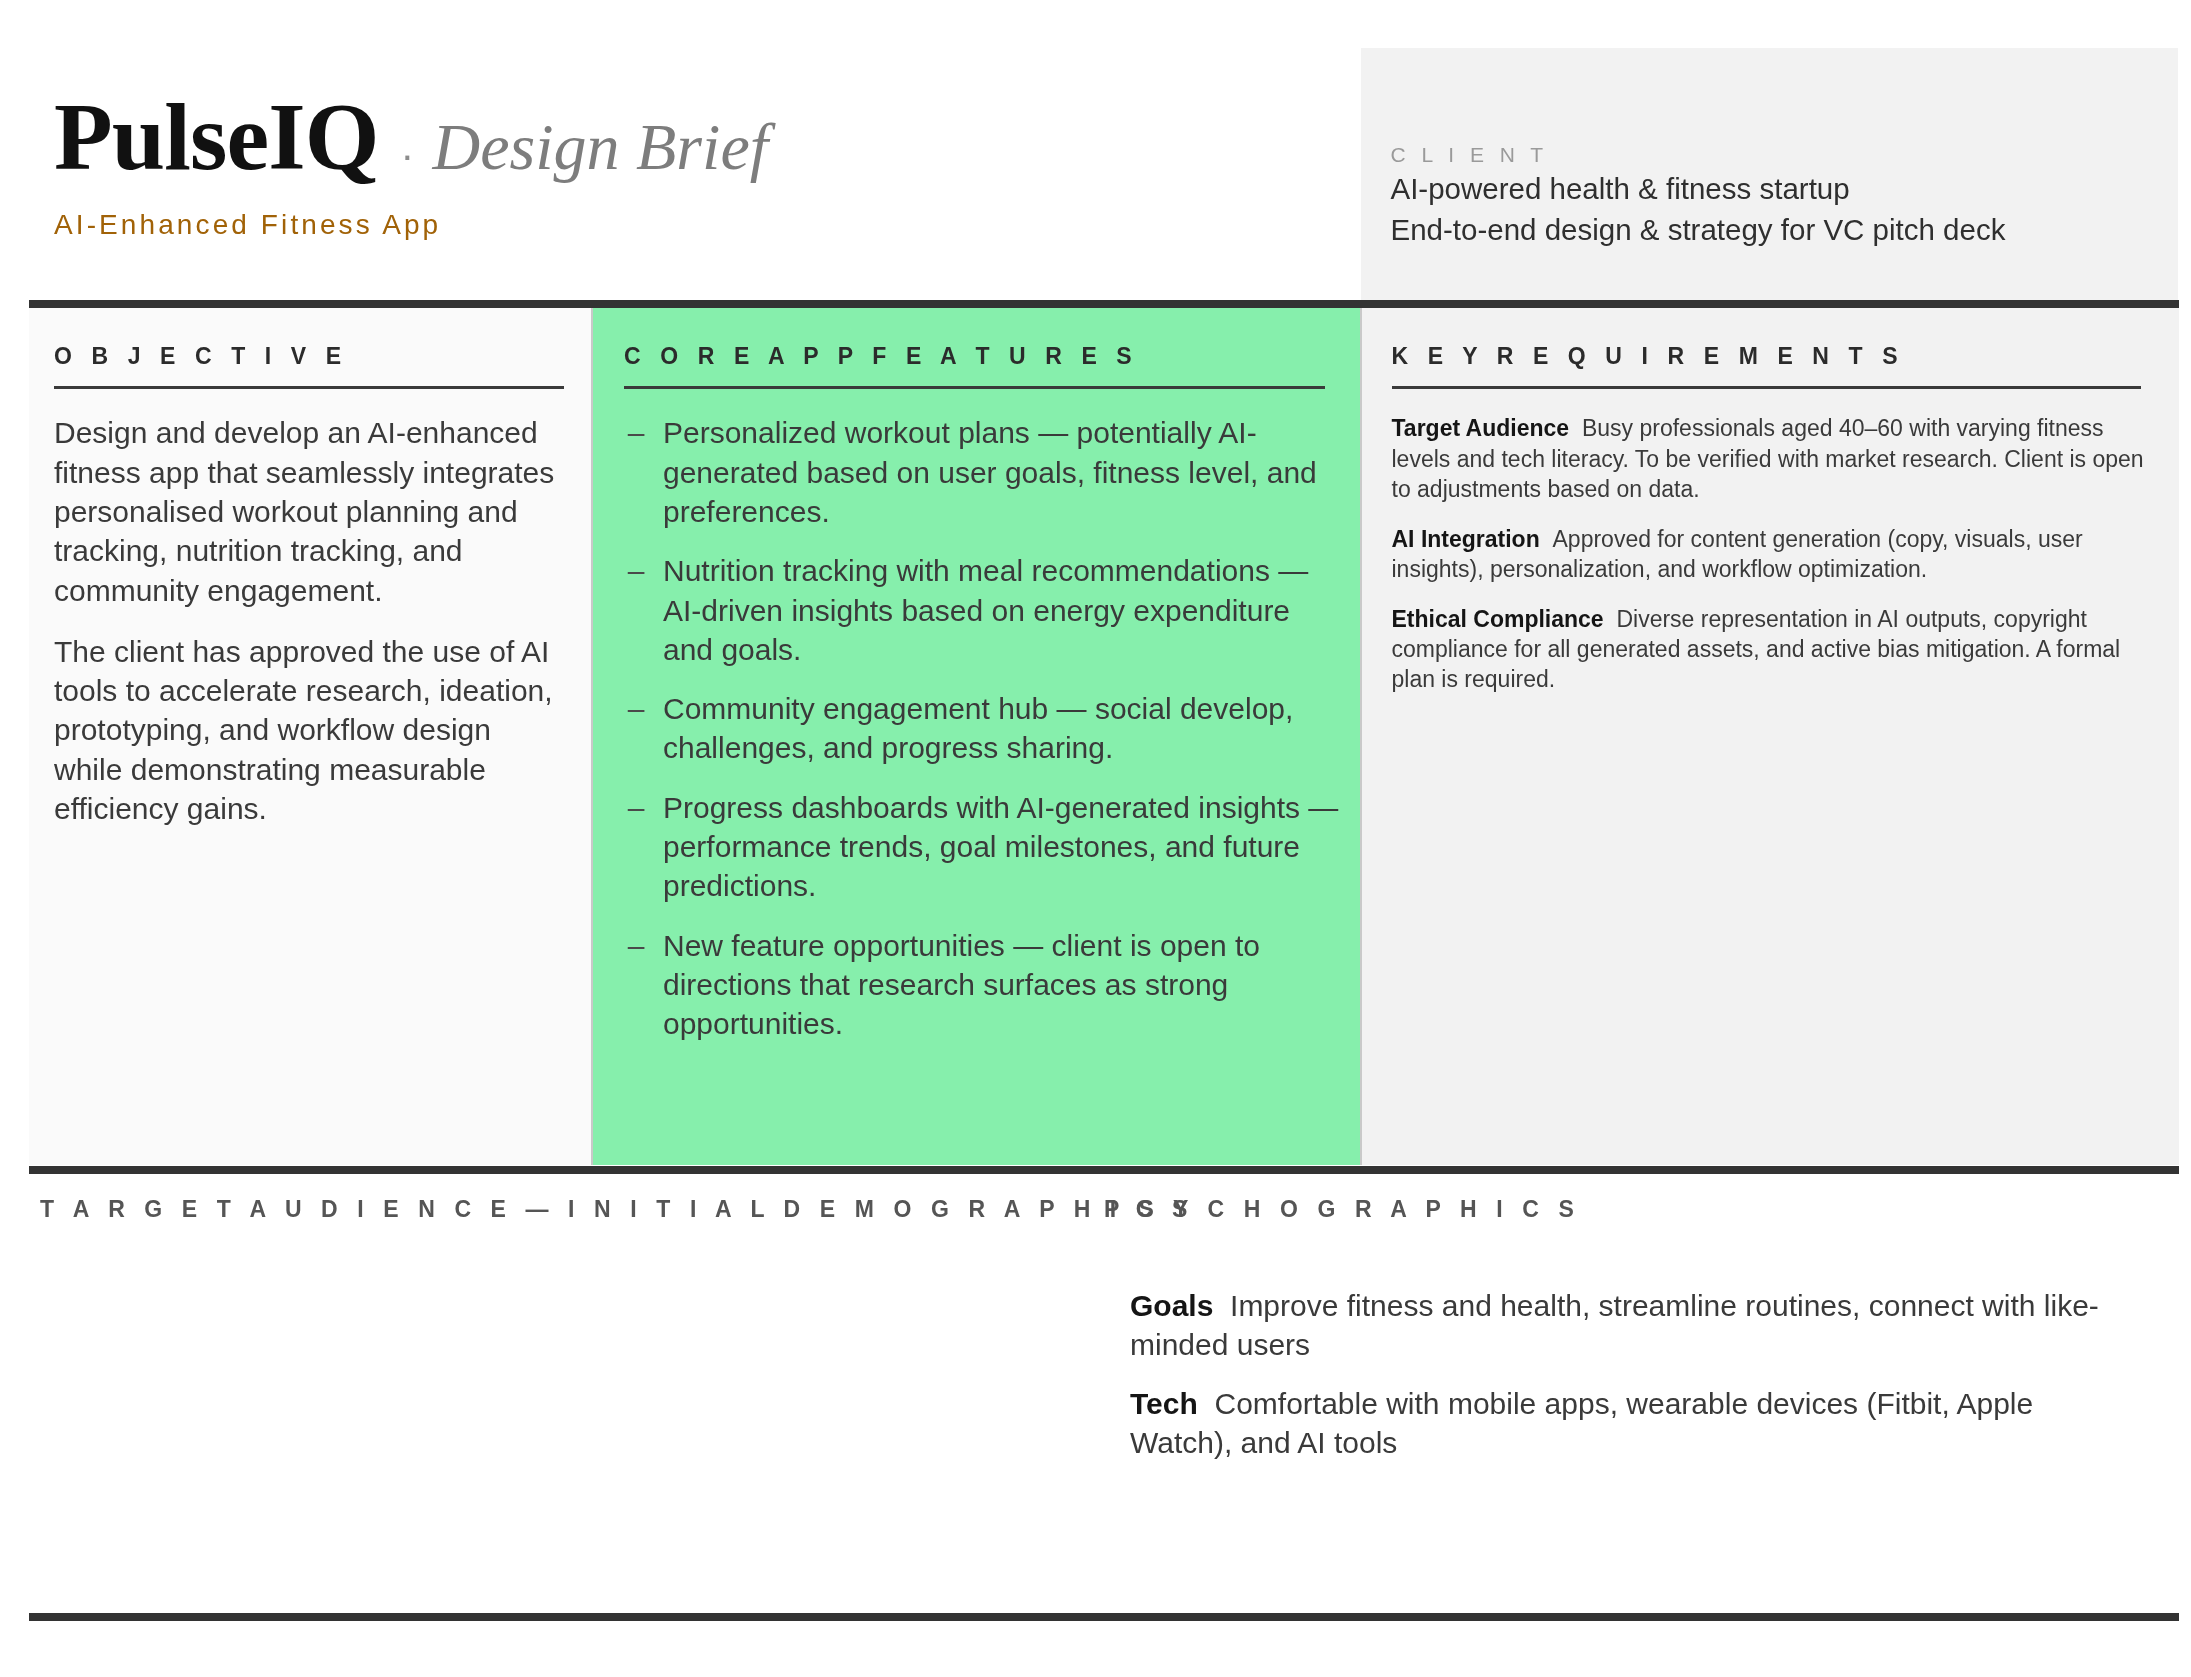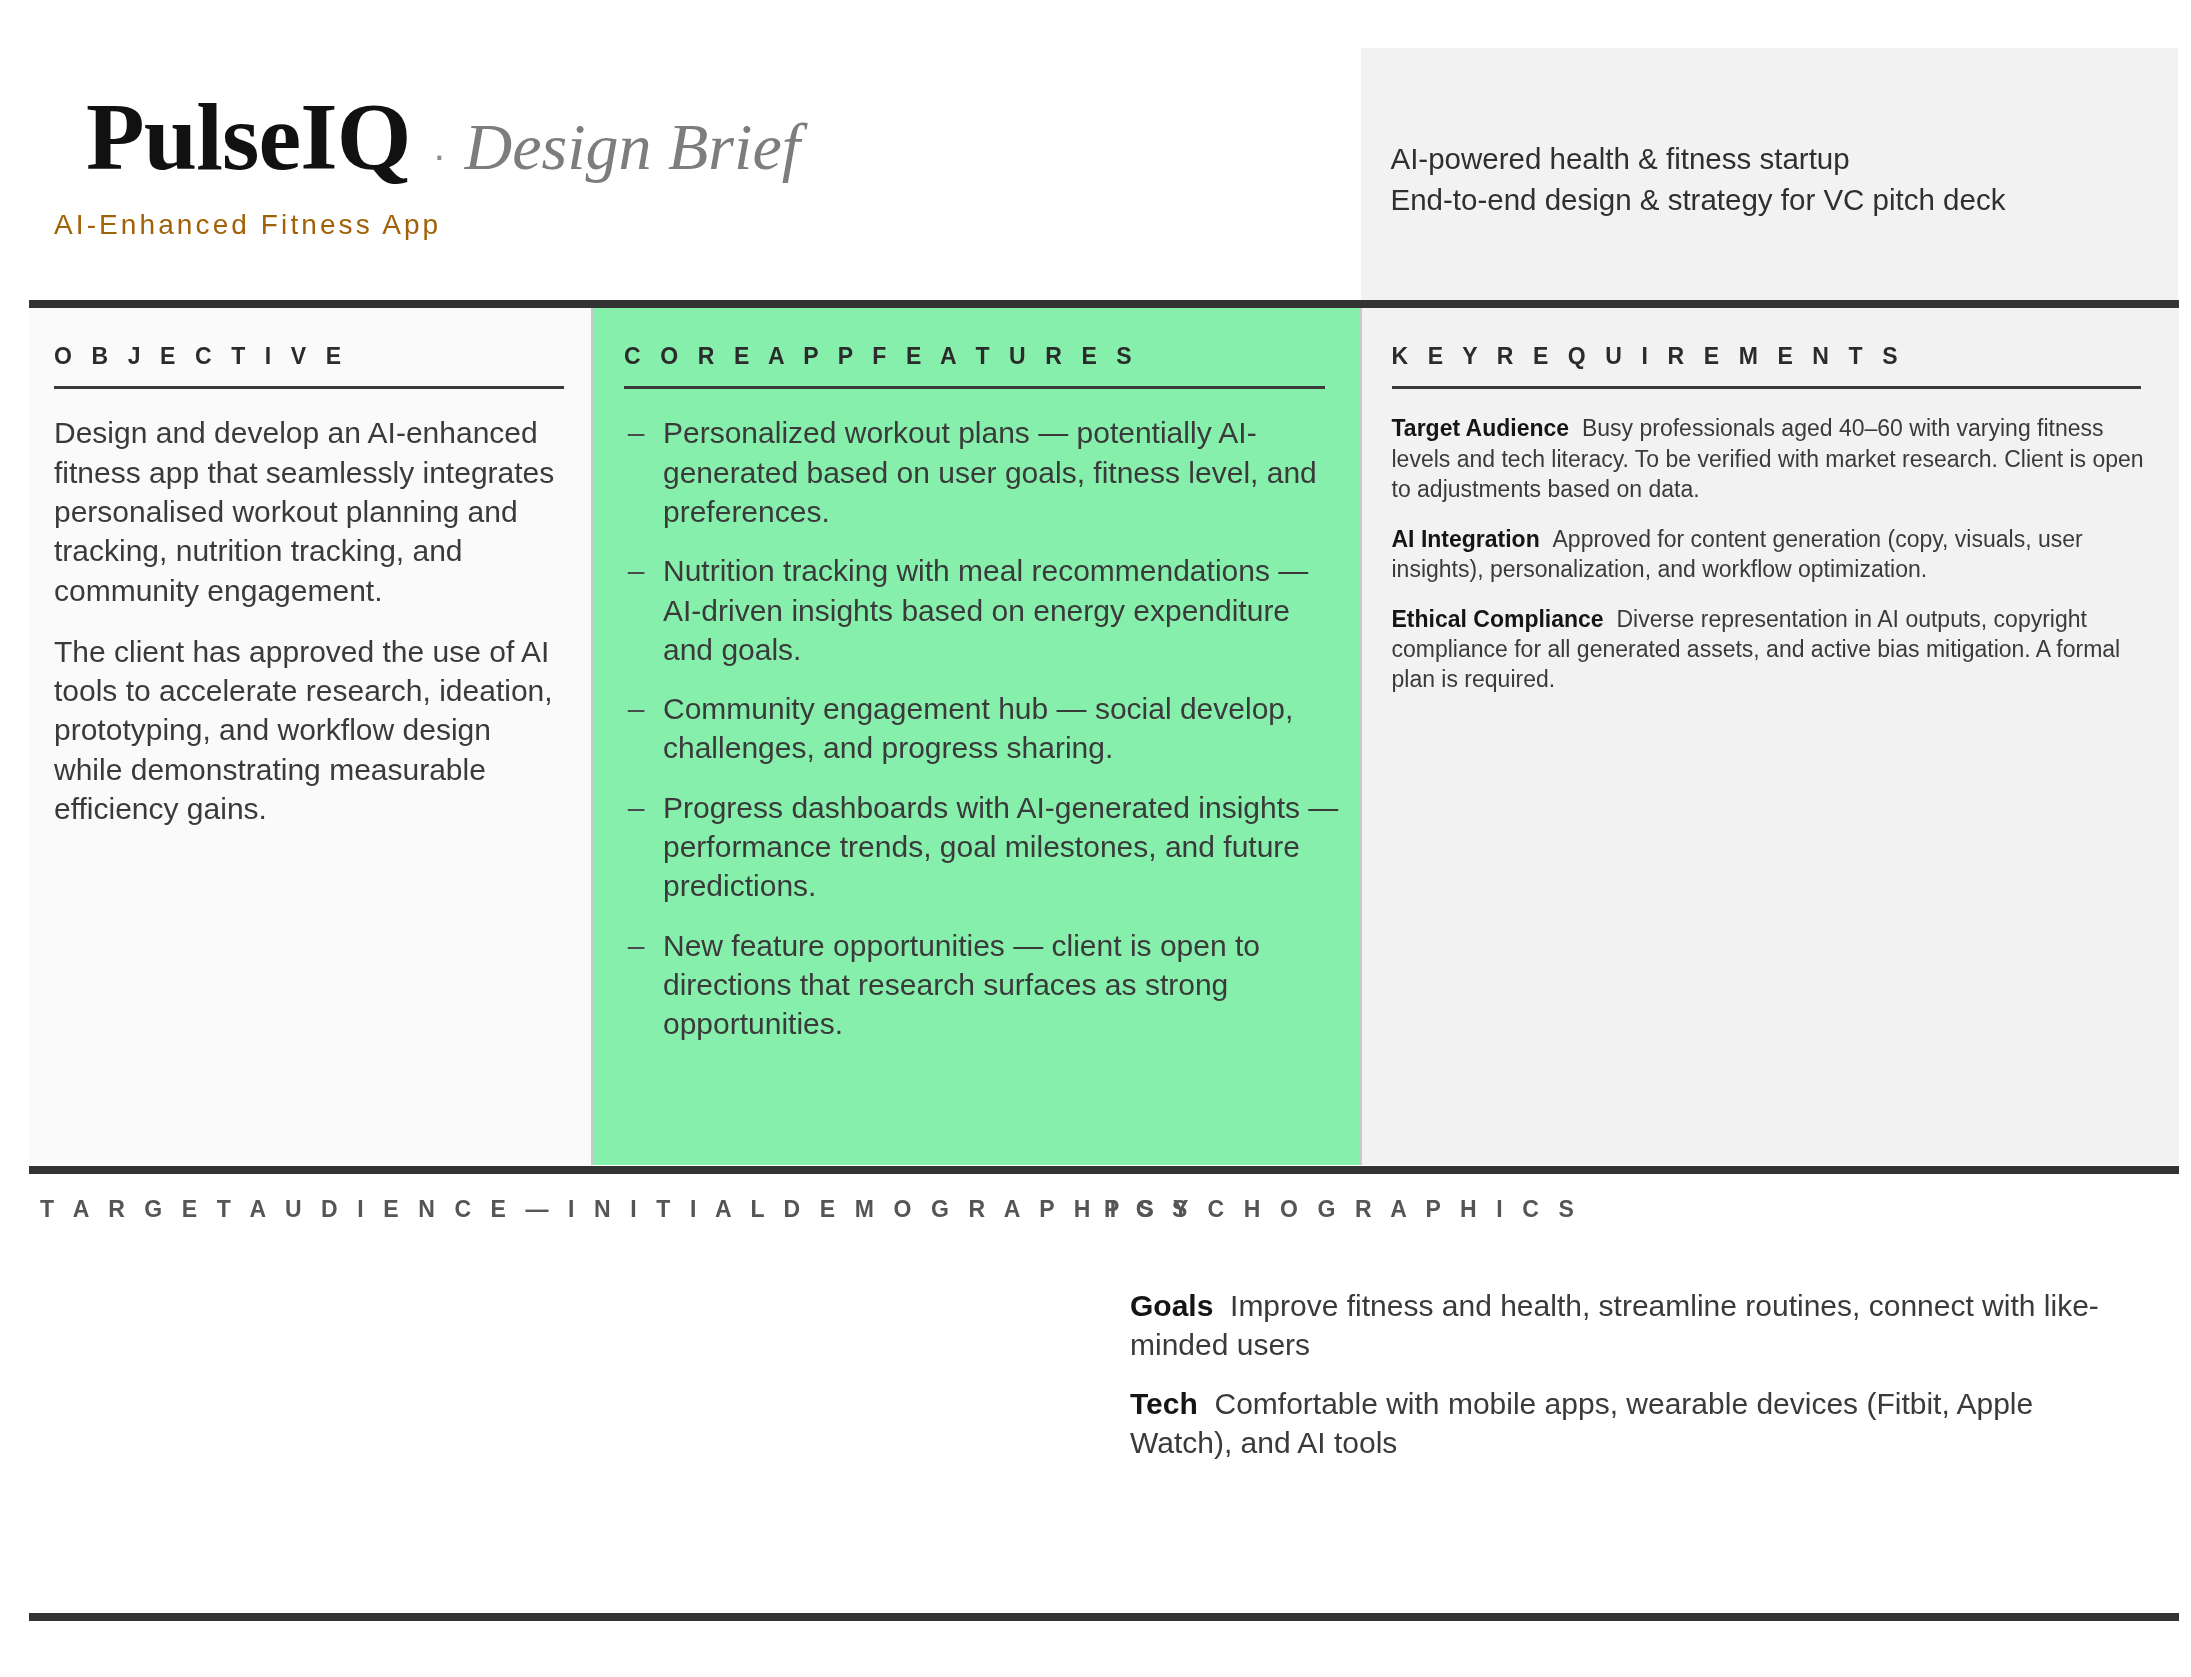--- a/index.html
+++ b/index.html
@@ -55,21 +55,20 @@
     align-items: baseline;
     white-space: nowrap;
   }
   .brand {
     font-family: "Liberation Serif", serif;
     font-weight: 700;
     font-size: 96px;
     letter-spacing: -0.9px;
     color: #111111;
     line-height: 1;
-    margin-left: 32px;
   }
   .title-dot {
     font-size: 41px;
     color: #8d8d8d;
     margin: 0 18.5px 0 22px;
     line-height: 1;
   }
   .subtitle-serif {
     font-family: "Liberation Serif", serif;
     font-style: italic;
@@ -242,20 +241,21 @@
     height: 8.3px;
     background: #333333;
   }
 </style>
 </head>
 <body>
 
 <div class="header">
 
   <div class="meta-panel">
+    <div class="meta-label">C L I E N T</div>
     <div class="meta-value">AI-powered health &amp; fitness startup</div>
     <div class="meta-value">End-to-end design &amp; strategy for VC pitch deck</div>
   </div>
 
   <div class="title-block">
     <div class="title-row">
       <span class="brand">PulseIQ</span>
       <span class="title-dot">·</span>
       <span class="subtitle-serif">Design Brief</span>
     </div>

